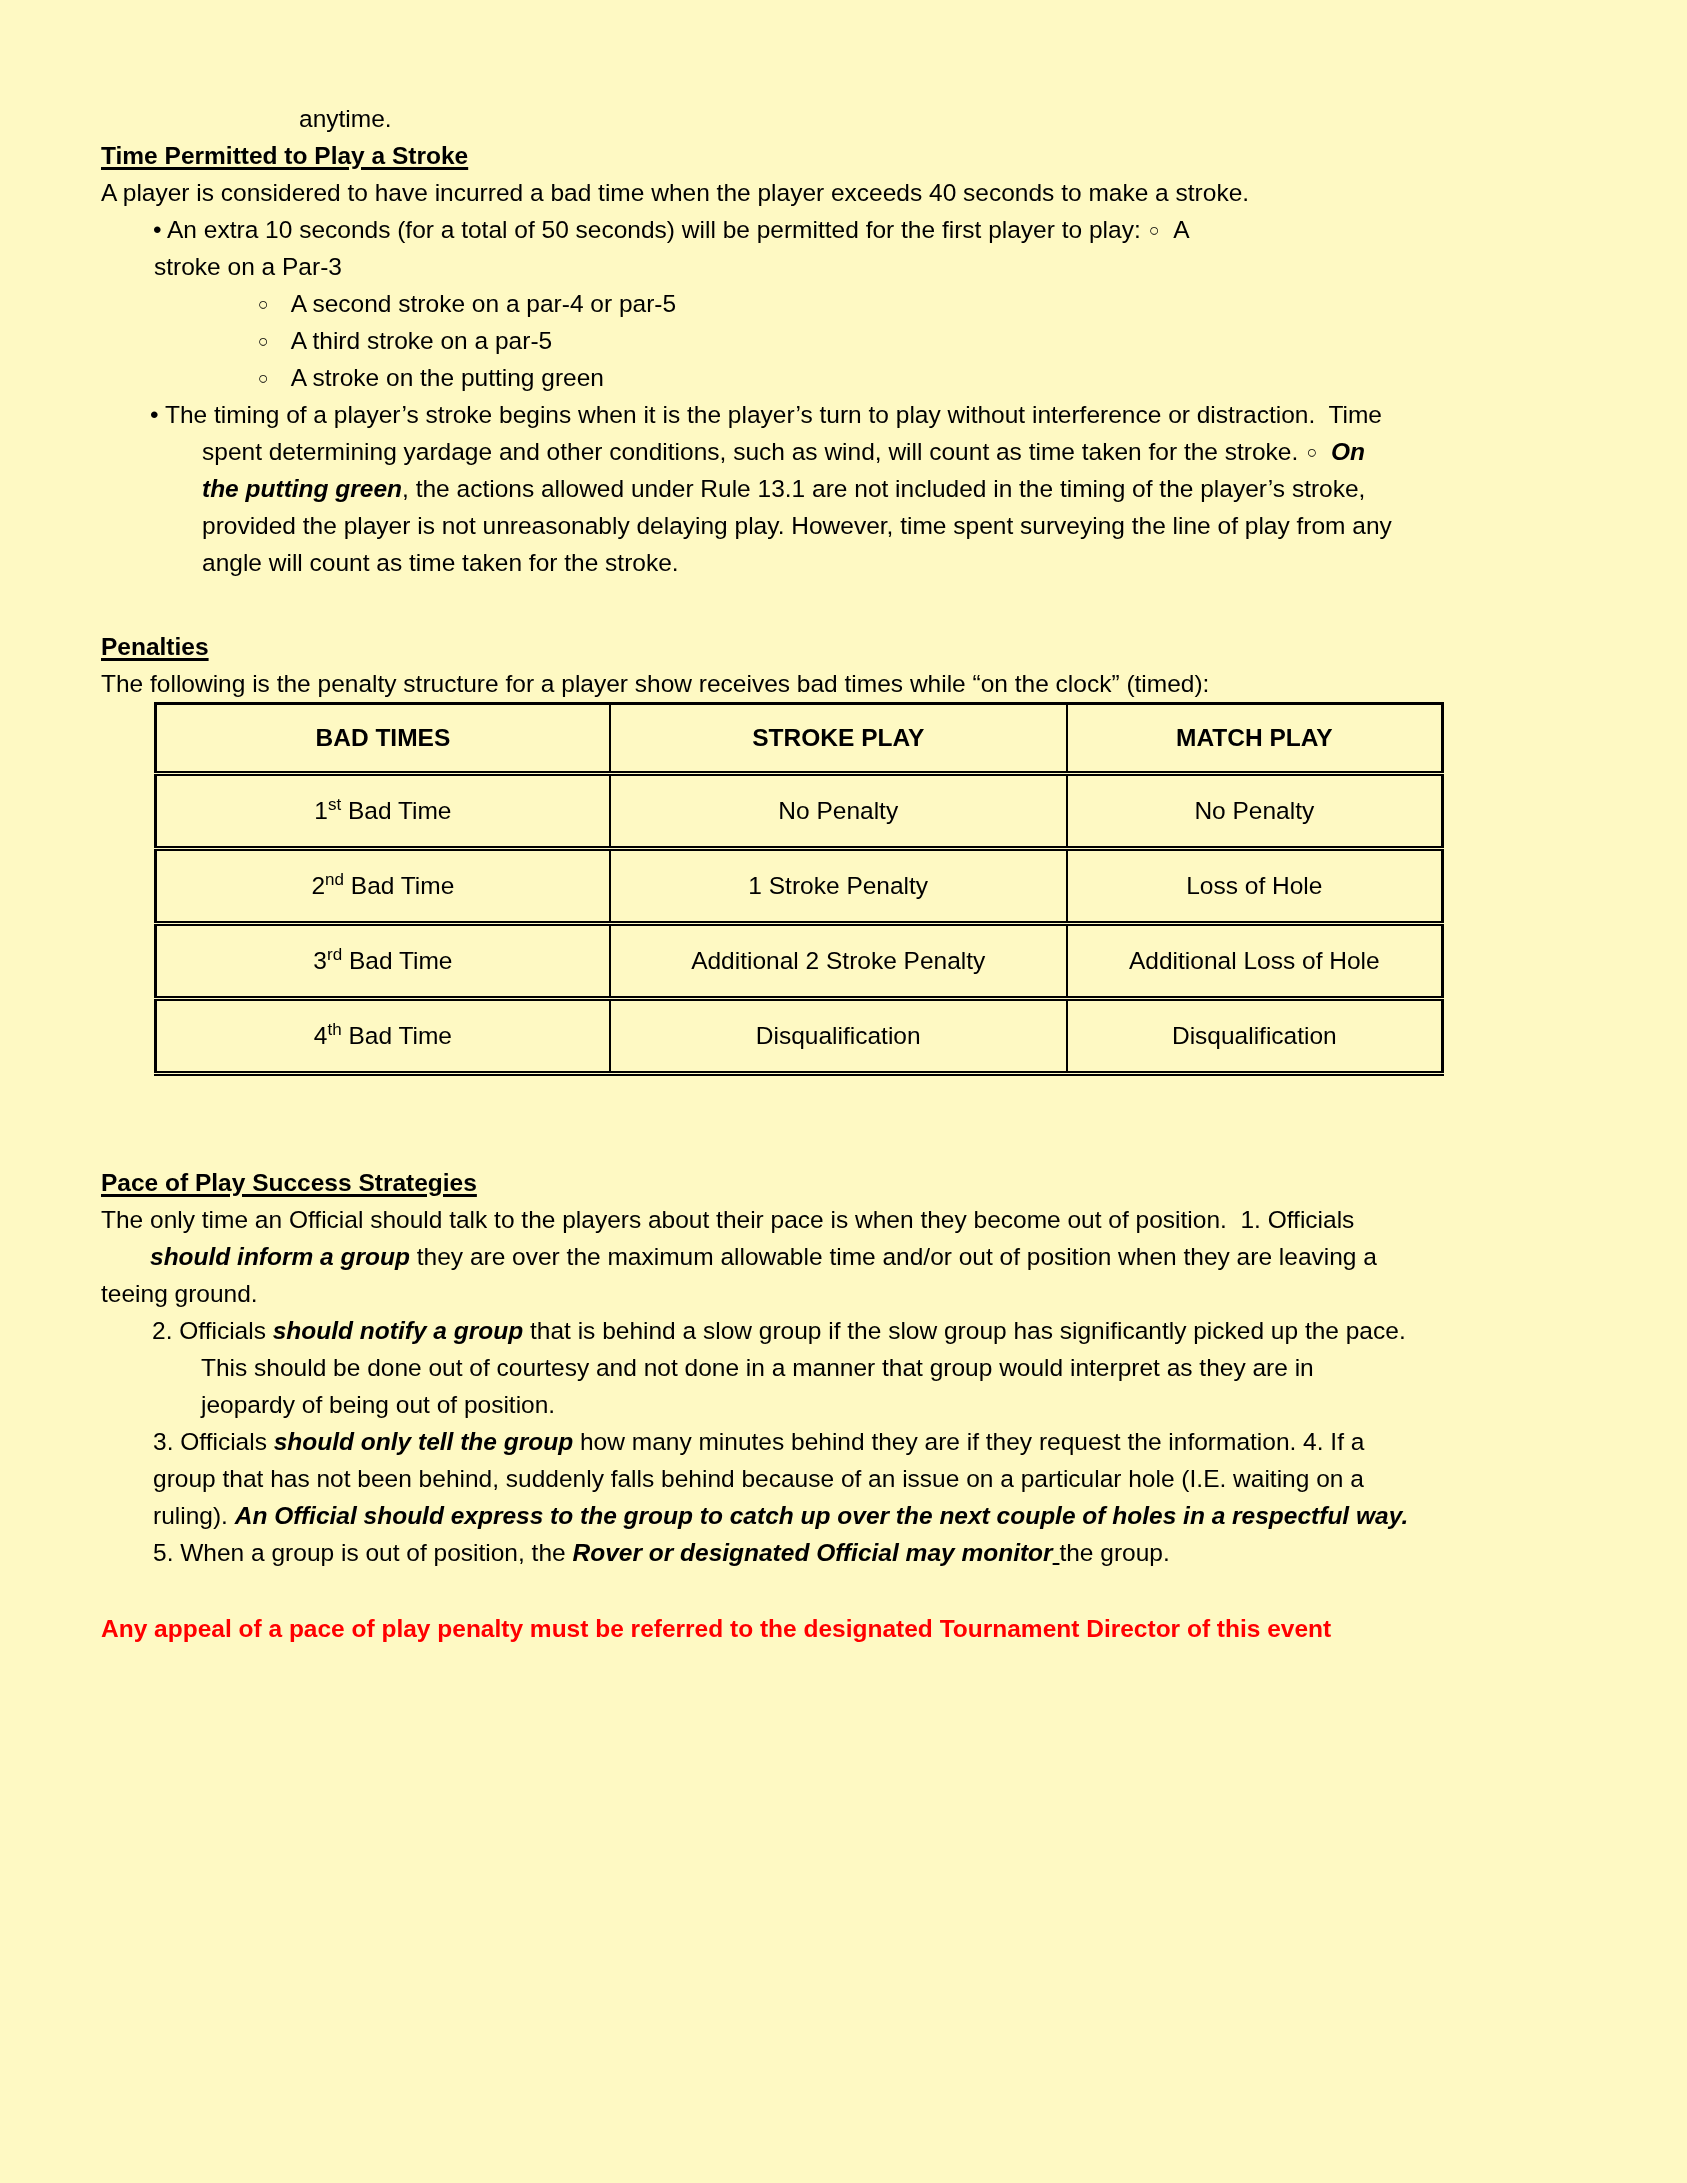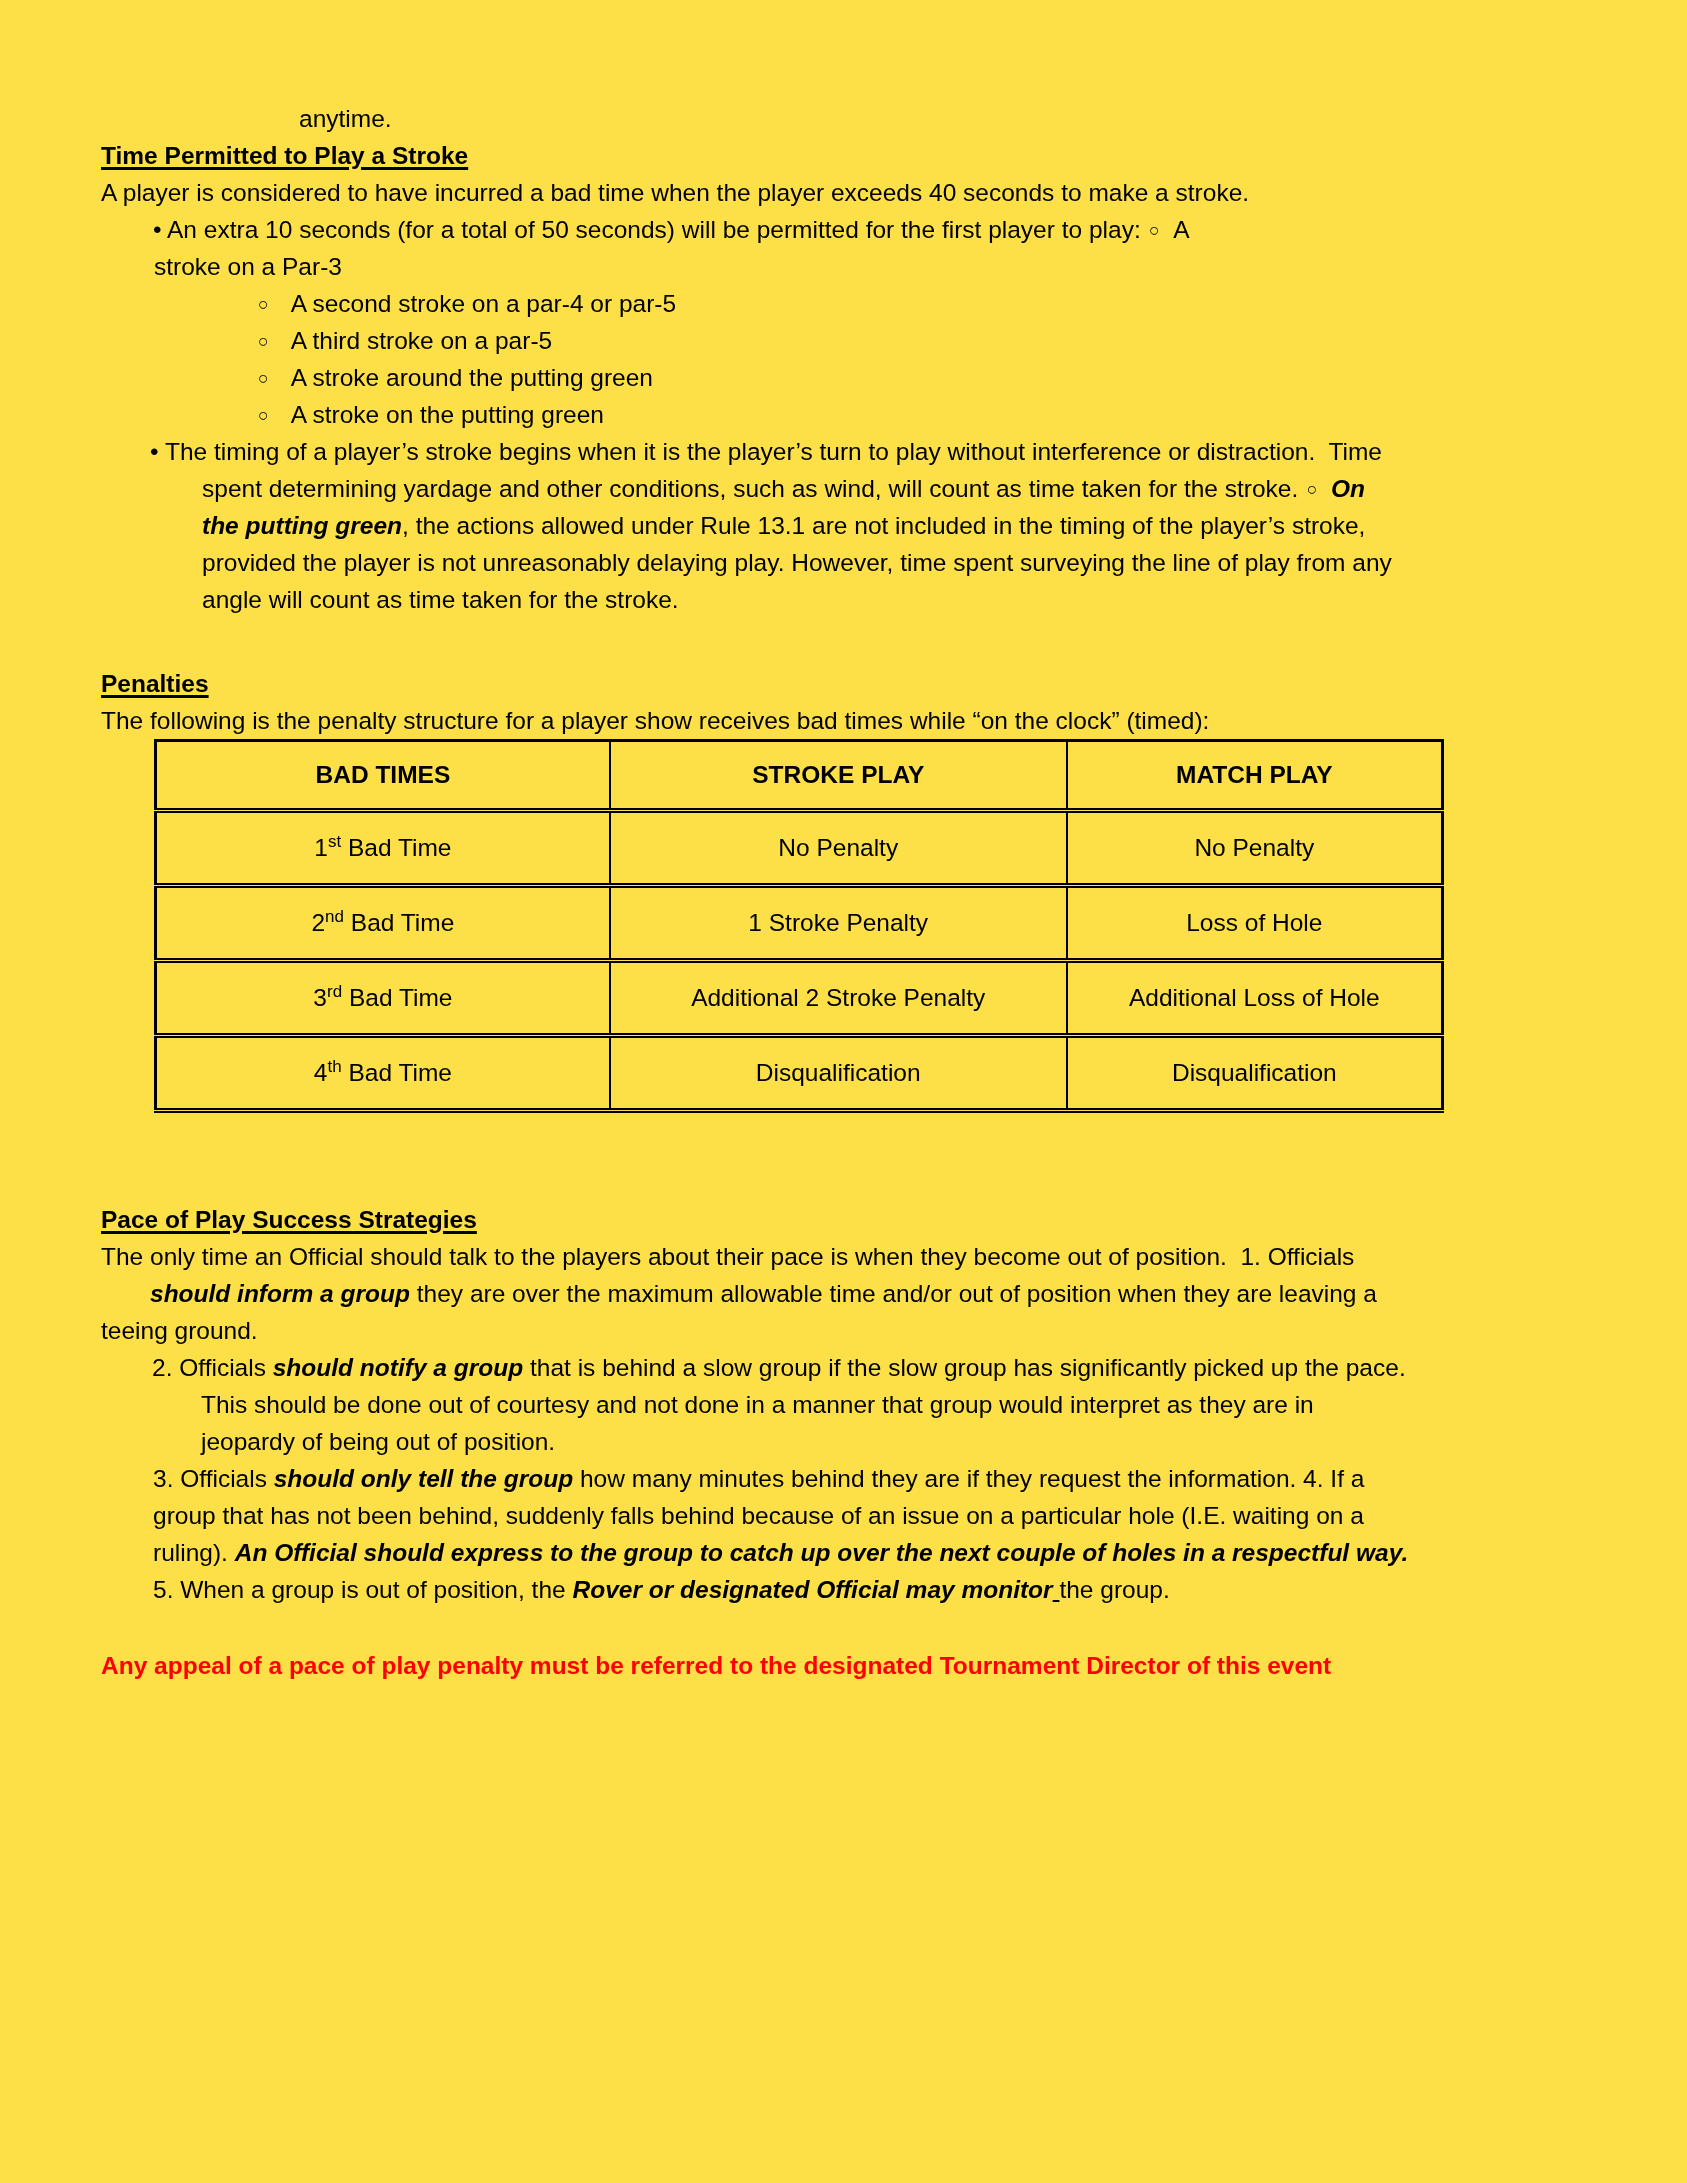--- a/index.html
+++ b/index.html
@@ -1,19 +1,19 @@
 <!DOCTYPE html>
 <html style="font-size:13.5px"><head>
 <meta charset="utf-8">
 <style>
   html,body{margin:0;padding:0;background:#e8e8e8;}
   .page{
     position:relative;
     width:1687px;height:2183px;
-    background:#fde047;
+    background:#fef9c3;
     overflow:hidden;
     box-sizing:border-box;
     padding:100px 76px 0 101px;
     font-family:"Liberation Sans","DejaVu Sans",sans-serif;
     font-size:24.5px;
     color:#000000;
   }
   .line{
     line-height:37px;
     white-space:pre;
@@ -52,21 +52,20 @@
 
 <div class="page">
   <div id="doc-top">
       <div class="line" style="margin-left: 198px;"><span class="seg">anytime.</span></div>
       <div class="line heading"><span class="seg">Time Permitted to Play a Stroke</span></div>
       <div class="line"><span class="seg">A player is considered to have incurred a bad time when the player exceeds 40 seconds to make a stroke.</span></div>
       <div class="line" style="margin-left: 52px;"><span class="seg">• An extra 10 seconds (for a total of 50 seconds) will be permitted for the first player to play:</span><span class="seg circle circle-inline">○</span><span class="seg">A</span></div>
       <div class="line" style="margin-left: 53px;"><span class="seg">stroke on a Par-3</span></div>
       <div class="line" style="margin-left: 157px;"><span class="seg circle circle-sub">○</span><span class="seg">A second stroke on a par-4 or par-5</span></div>
       <div class="line" style="margin-left: 157px;"><span class="seg circle circle-sub">○</span><span class="seg">A third stroke on a par-5</span></div>
-      <div class="line" style="margin-left: 157px;"><span class="seg circle circle-sub">○</span><span class="seg">A stroke around the putting green</span></div>
       <div class="line" style="margin-left: 157px;"><span class="seg circle circle-sub">○</span><span class="seg">A stroke on the putting green</span></div>
       <div class="line" style="margin-left: 49px;"><span class="seg">• The timing of a player’s stroke begins when it is the player’s turn to play without interference or distraction.  Time</span></div>
       <div class="line" style="margin-left: 101px;"><span class="seg">spent determining yardage and other conditions, such as wind, will count as time taken for the stroke.</span><span class="seg circle circle-inline">○</span><span class="seg b i">On</span></div>
       <div class="line" style="margin-left: 101px;"><span class="seg b i">the putting green</span><span class="seg">, the actions allowed under Rule 13.1 are not included in the timing of the player’s stroke,</span></div>
       <div class="line" style="margin-left: 101px;"><span class="seg">provided the player is not unreasonably delaying play. However, time spent surveying the line of play from any</span></div>
       <div class="line" style="margin-left: 101px;"><span class="seg">angle will count as time taken for the stroke.</span></div>
       <div style="height: 47px;"></div>
       <div class="line heading"><span class="seg">Penalties</span></div>
       <div class="line"><span class="seg">The following is the penalty structure for a player show receives bad times while “on the clock” (timed):</span></div>
     </div>

